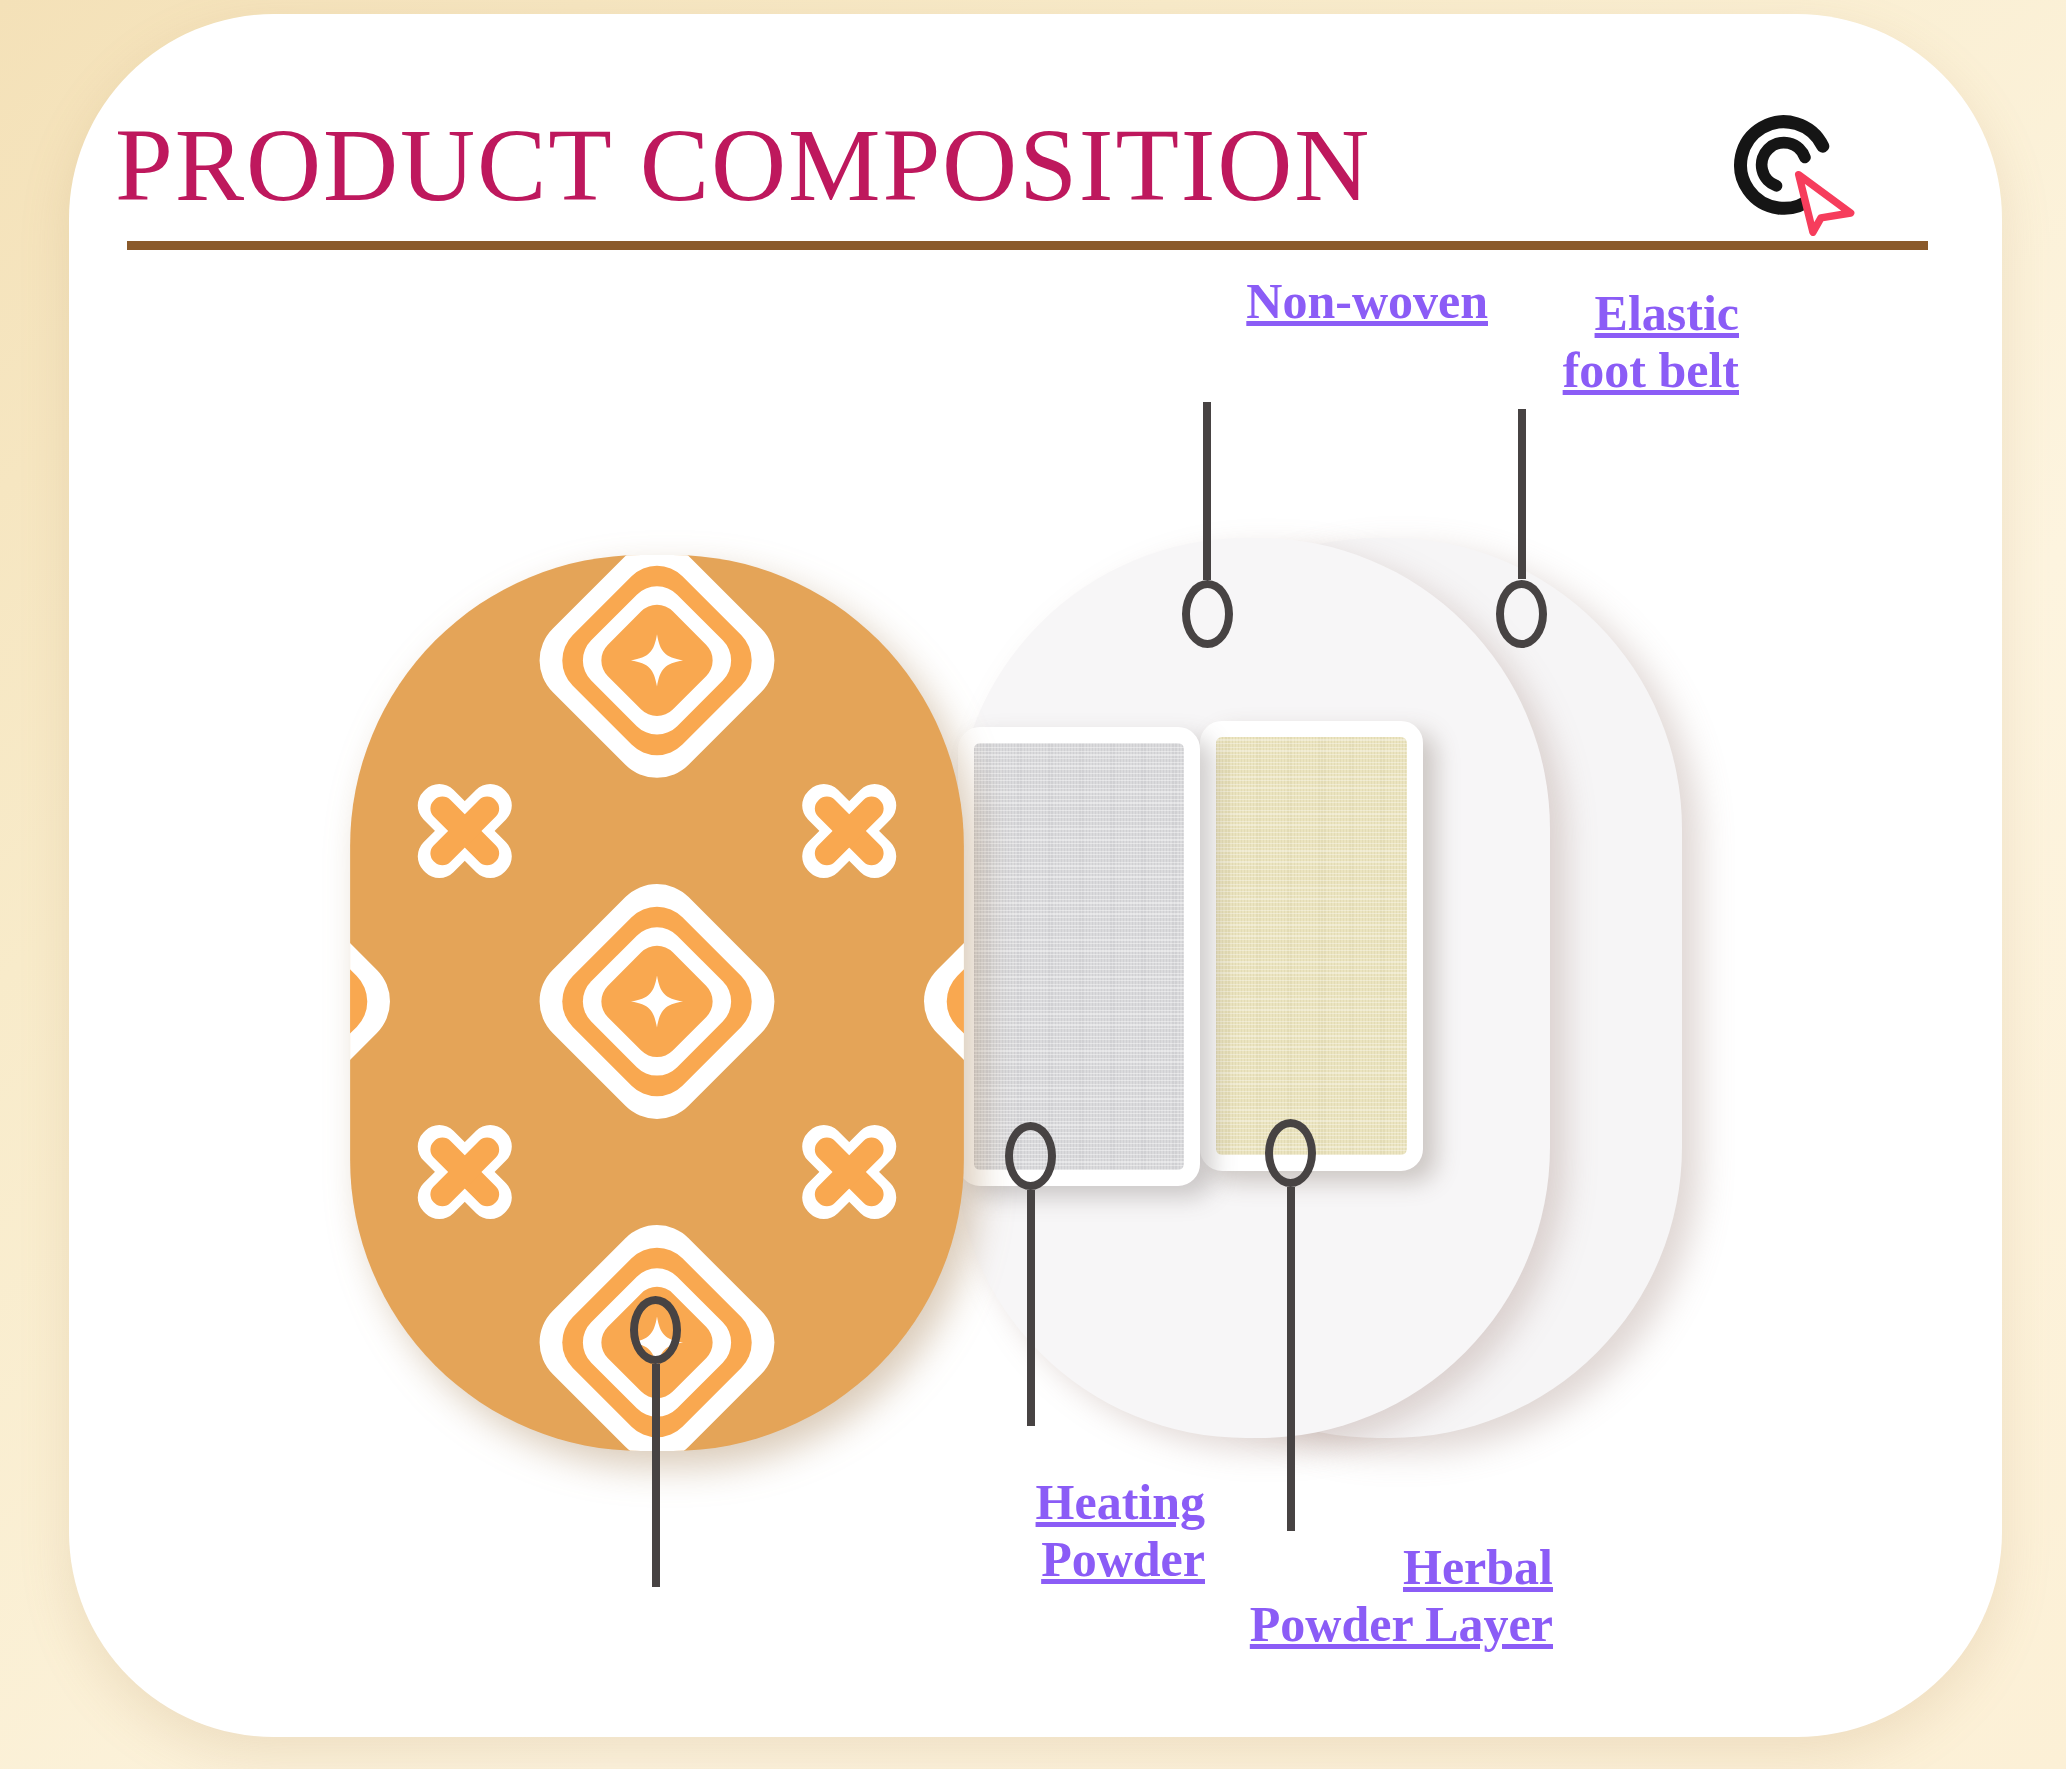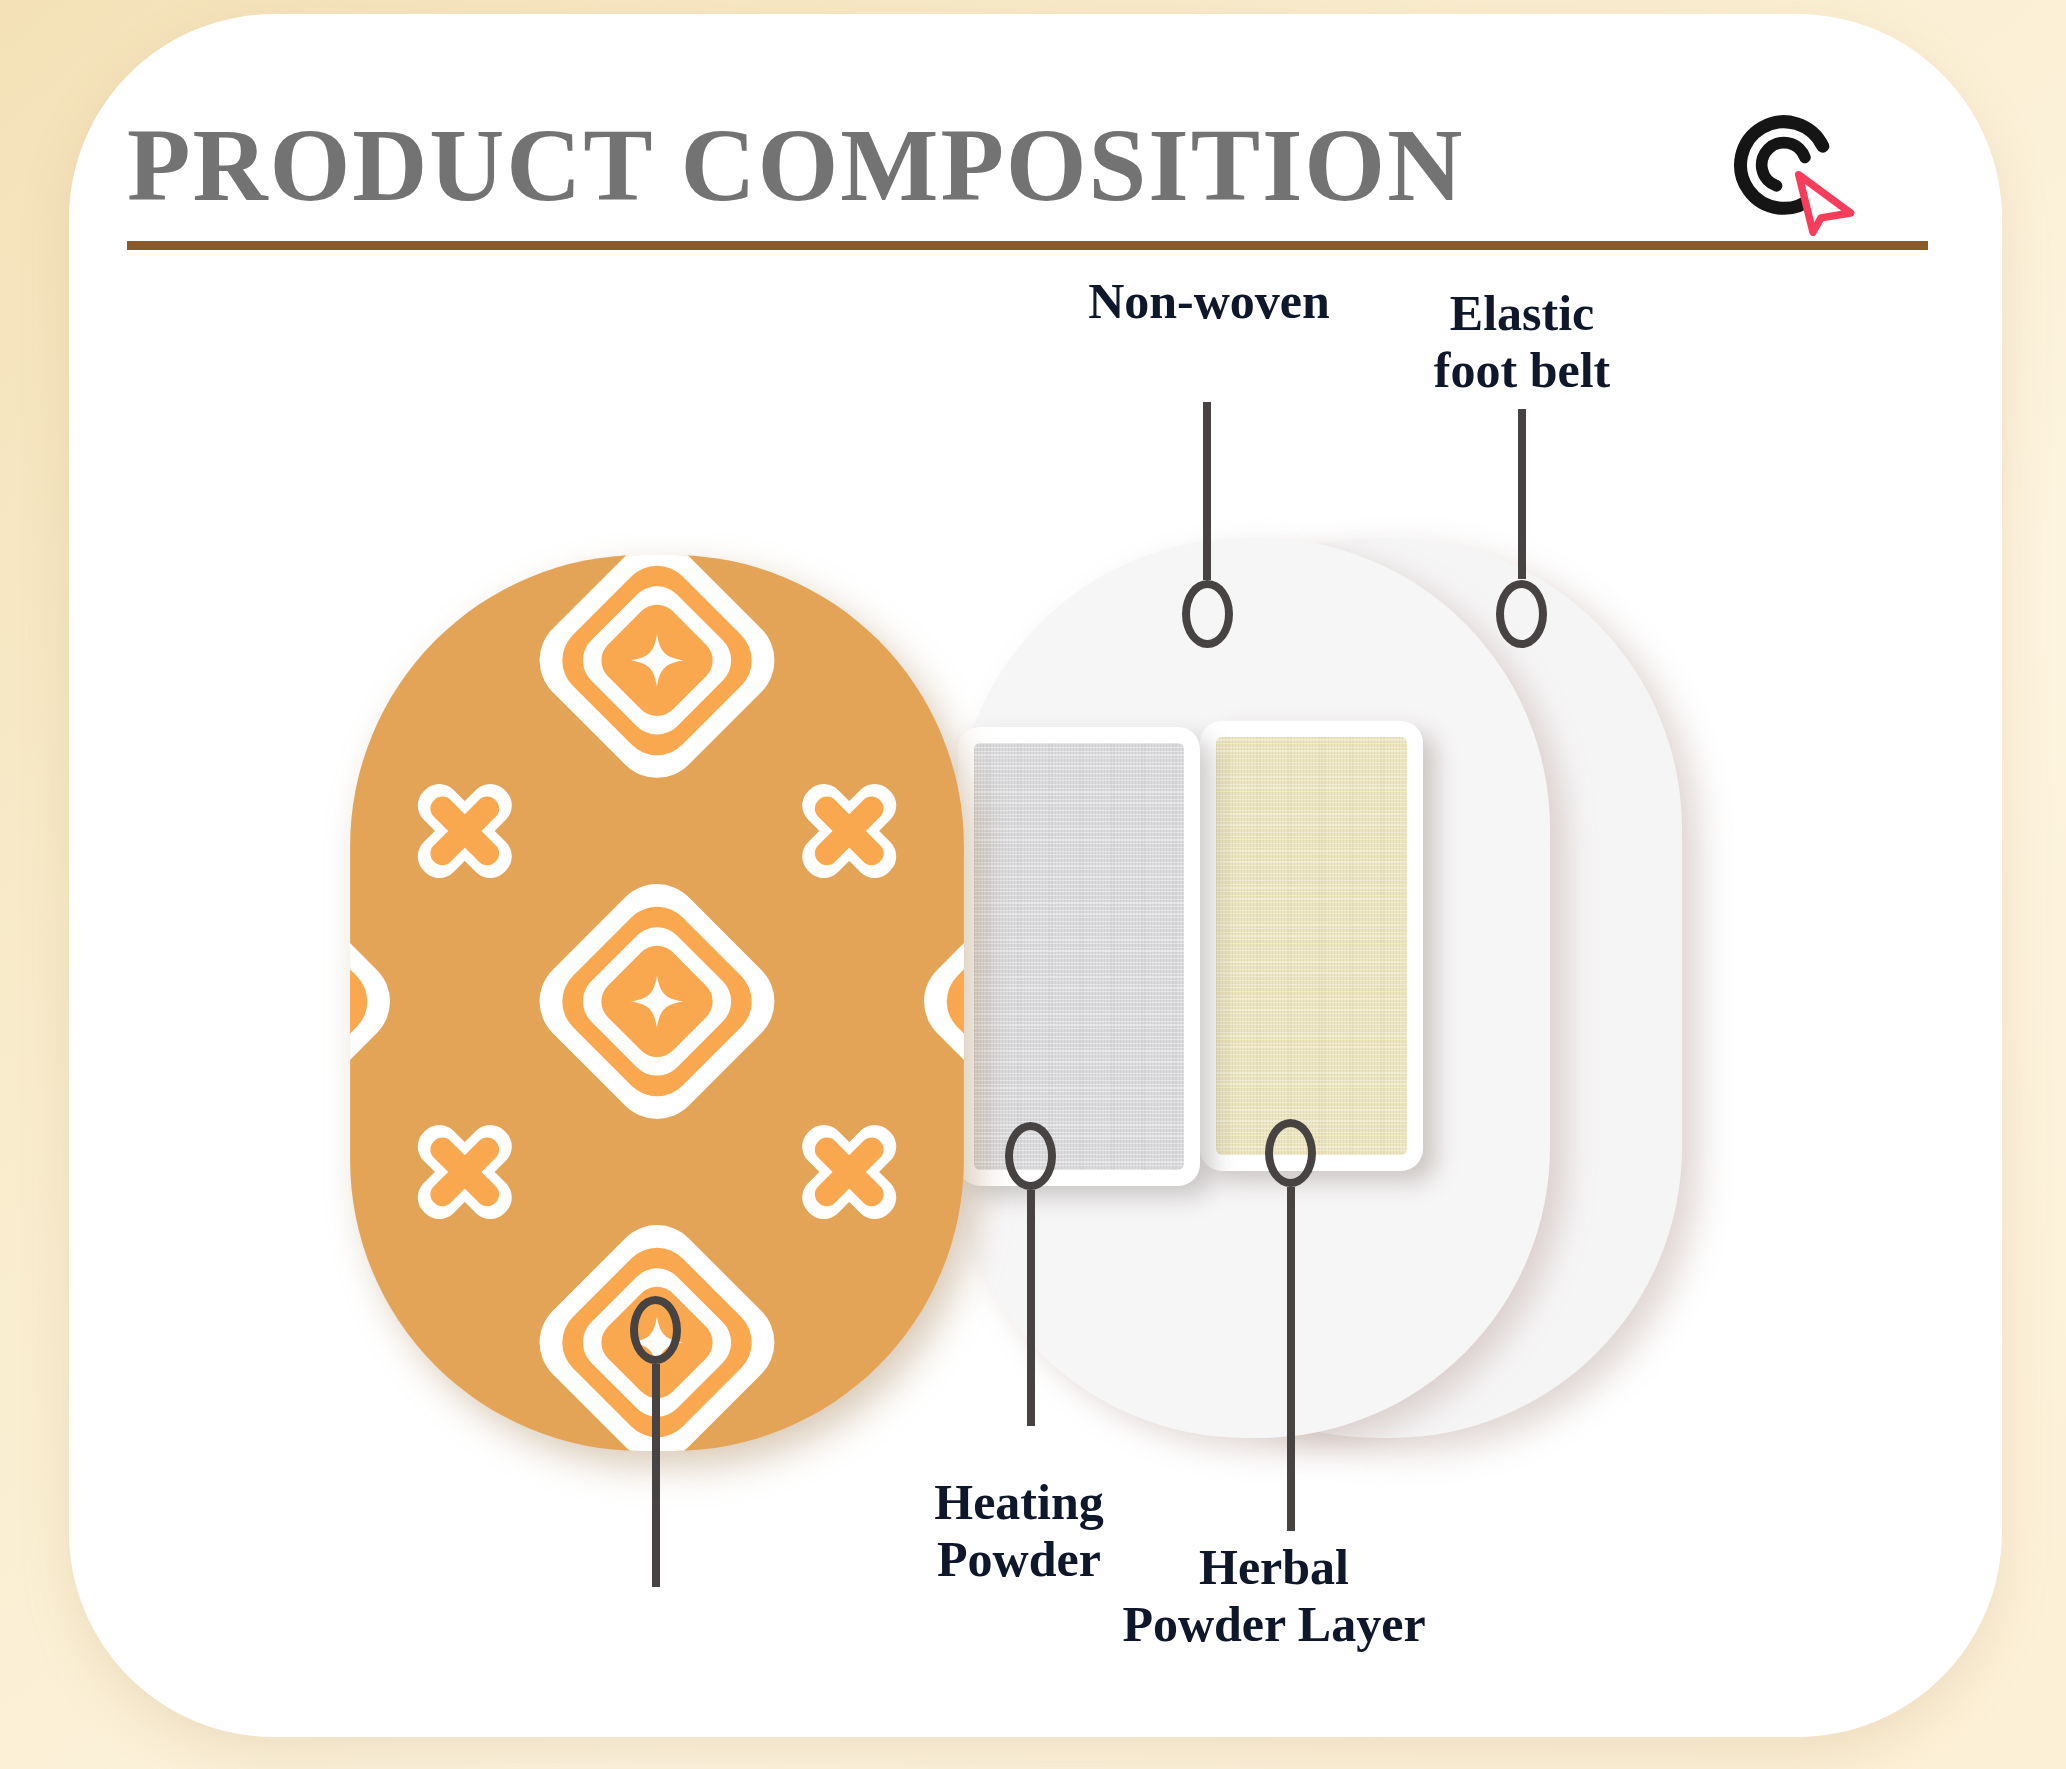--- a/index.html
+++ b/index.html
@@ -9,22 +9,22 @@
     background:linear-gradient(140deg,#f4e1b8 0%,#f8ebca 28%,#fdf4df 65%,#fcf0d6 100%);
     overflow:hidden;position:relative;
   }
   #canvas{position:absolute;left:0;top:0;width:2066px;height:1770px;}
   .card{
     position:absolute;left:69px;top:13.6px;width:1933px;height:1723px;
     background:#ffffff;border-radius:205px;
     box-shadow:0 18.6px 50px rgba(180,140,90,0.18);
   }
   .page-title{
-    position:absolute;left:127px;top:105px;width:1488px;
-    font-size:104px;font-weight:bold;color:#737373;letter-spacing:1.9px;
+    position:absolute;left:115px;top:105px;width:1488px;
+    font-size:104px;font-weight:normal;color:#be185d;letter-spacing:1.9px;
     white-space:nowrap;
   }
   .title-rule{
     position:absolute;left:127px;top:241px;width:1801px;height:8.7px;
     background:#8a5a2b;
   }
   .logo{position:absolute;left:1727px;top:109px;width:136px;height:127px;}
   
   .oval{position:absolute;border-radius:291px;}
   .oval.back{
@@ -58,22 +58,22 @@
     position:absolute;left:350px;top:555px;width:614px;height:896px;z-index:5;
     filter:drop-shadow(13.6px 16px 18.6px rgba(150,105,55,0.35));
   }
   
   .callout-line{position:absolute;width:8px;background:#474343;z-index:6;}
   .callout-circle{
     position:absolute;box-sizing:border-box;width:51px;height:68px;
     border:8px solid #474343;border-radius:50%;background:transparent;z-index:6;
   }
   .callout-label{
-    position:absolute;z-index:7;text-align:center;color:#0f172a;
-    font-size:50px;font-weight:bold;line-height:1.13;
+    position:absolute;z-index:7;text-align:right;color:#8b5cf6;
+    font-size:50px;font-weight:bold;line-height:1.13;text-decoration:underline;
   }
   .callout-label span{display:block;}
 </style>
 </head>
 <body>
 
 <div id="canvas">
 
   <div class="card"></div>
 

